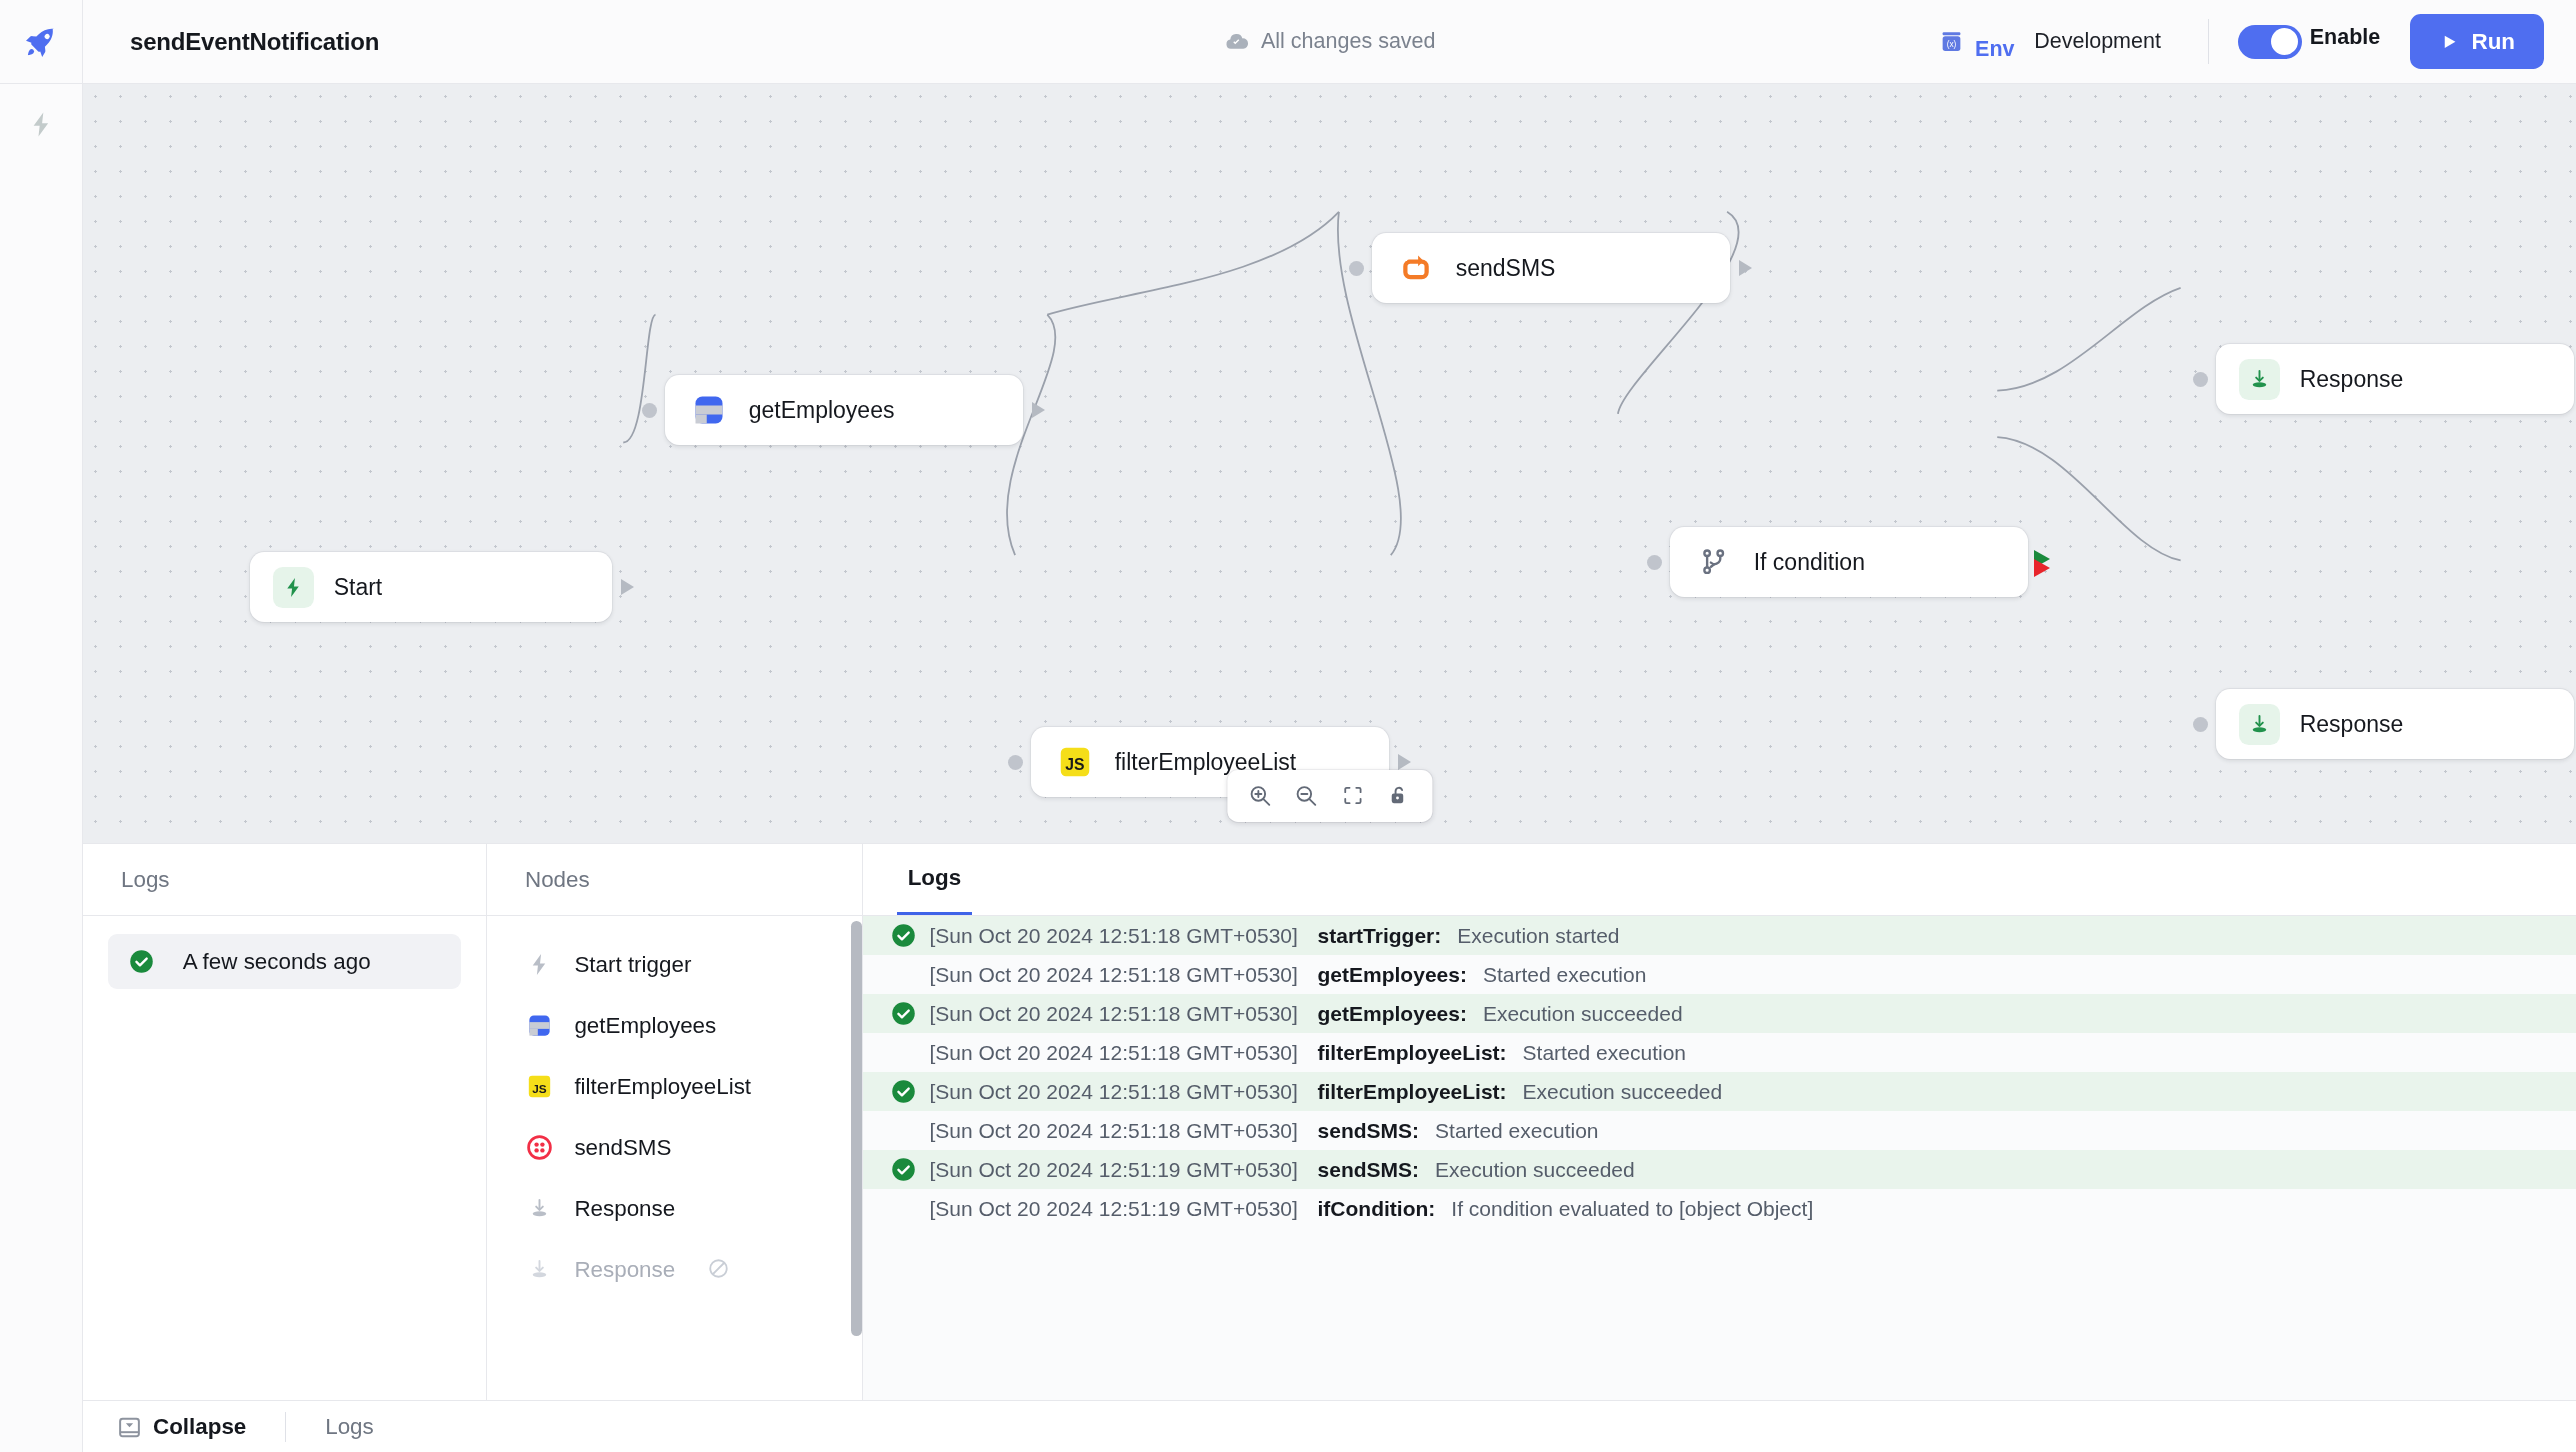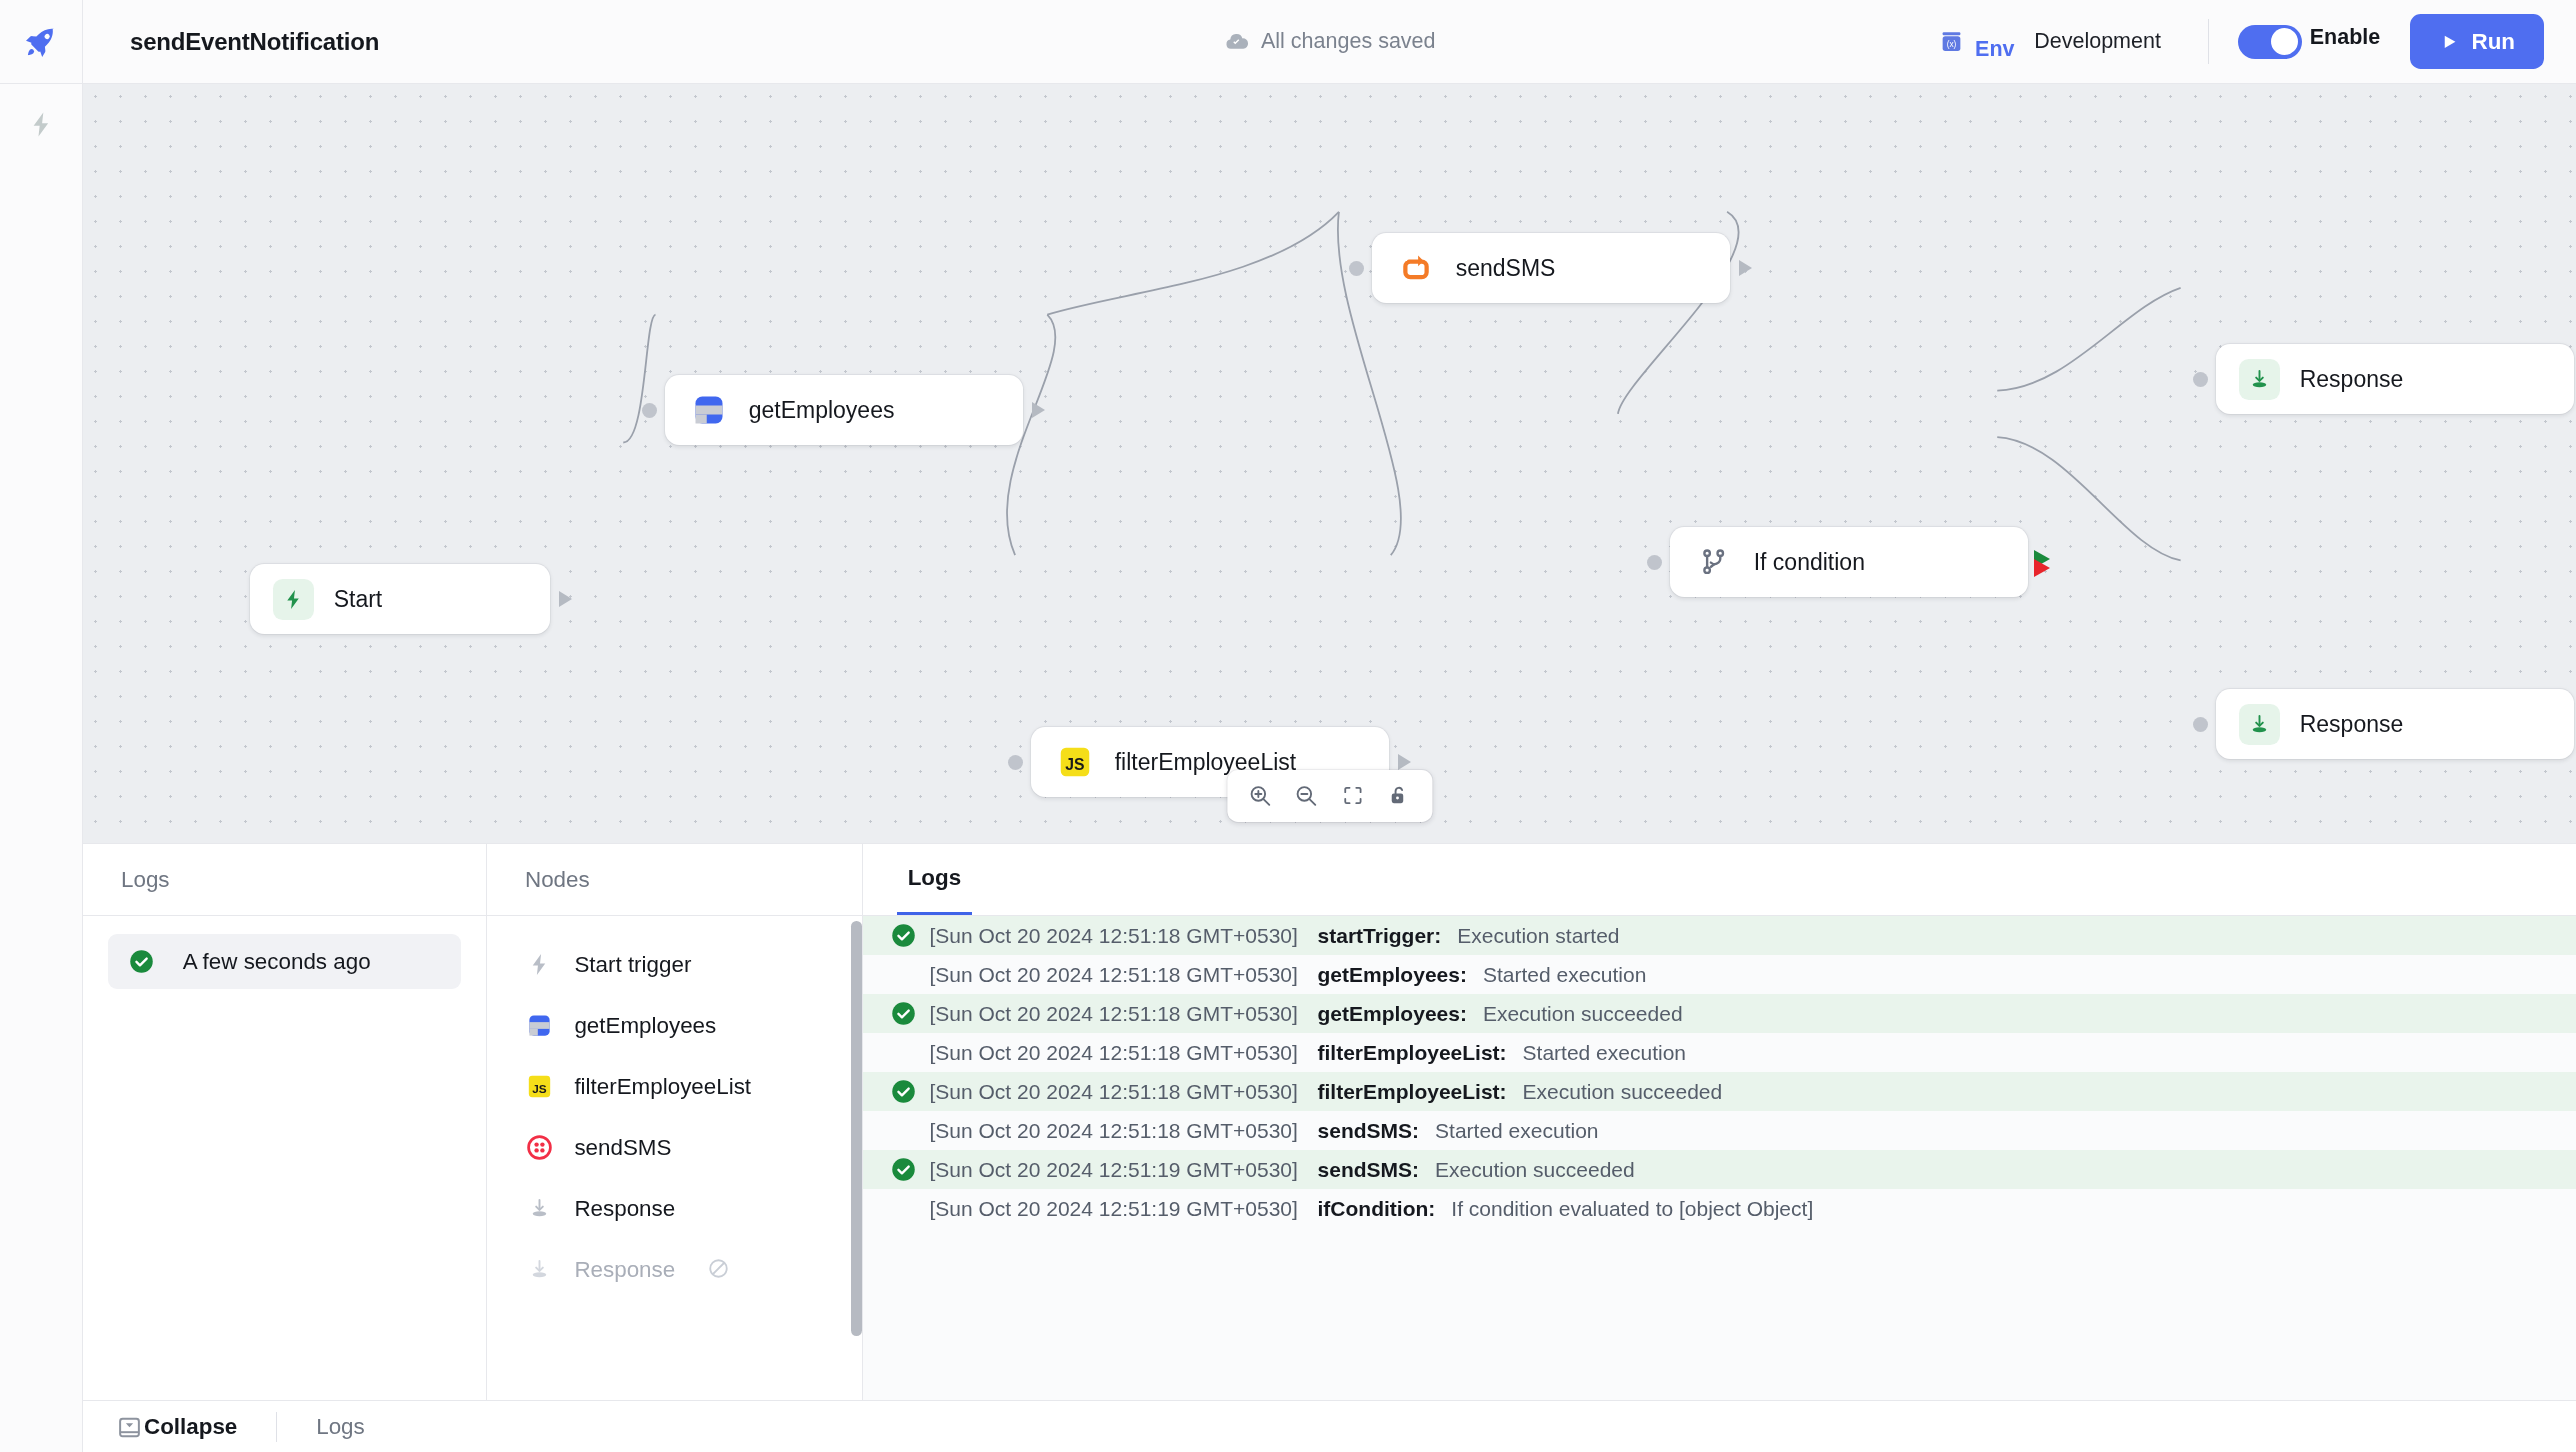--- a/index.html
+++ b/index.html
@@ -170,21 +170,21 @@
   .log-ts { color: #555d6a; margin-right: 19.7px; }
   .log-node { color: #15181e; font-weight: 700; margin-right: 16px; }
   .log-msg { color: #555d6a; }
 
   
   .footer {
     position: absolute; left: 83px; bottom: 0; right: 0; height: 53px;
     background: #fff; border-top: 0.9px solid #e7e8ec;
     display: flex; align-items: center; padding-left: 34px; gap: 0;
   }
-  .collapse-btn { display: flex; align-items: center; gap: 2px; cursor: pointer; text-align: right; }
+  .collapse-btn { display: flex; align-items: center; gap: 11px; cursor: pointer; text-align: right; }
   .collapse-text { font-size: 22.4px; color: #15181e; font-weight: 600; }
   .fdiv { width: 0.9px; height: 30px; background: #dfe1e7; margin: 0 39px; }
   .footer-logs { font-size: 22.4px; color: #6f7682; font-weight: 500; cursor: pointer; }
 </style>
 </head>
 <body>
 
 <div class="app">
 
   <div class="rail">
@@ -253,21 +253,21 @@
         <path d="M1462,527 C1510,470 1390,260 1404,143"></path>
 
         <path d="M1838,143 C1900,180 1720,330 1716,369"></path>
 
         <path d="M2140,343 C2220,340 2280,250 2345,228"></path>
 
         <path d="M2140,395 C2220,400 2280,520 2345,533"></path>
       </g>
     </svg>
 
-    <div class="node" style="left:167px; top:480px; width:300px; height:70px;">
+    <div class="node" style="left:167px; top:468px; width:362px; height:70px;">
       <span class="node-icon ic-green-bg">
         <svg width="23" height="23" viewBox="0 0 24 24">
             <path d="M13.5 2 5.5 13h5l-1 9 8-11h-5l1-9z" fill="#21924c"></path>
           </svg>
       </span>
       <span class="node-label">Start</span>
       <span class="arrow-out"></span>
     </div>
 
     <div class="node" style="left:582px; top:291px; width:358px; height:70px;">

